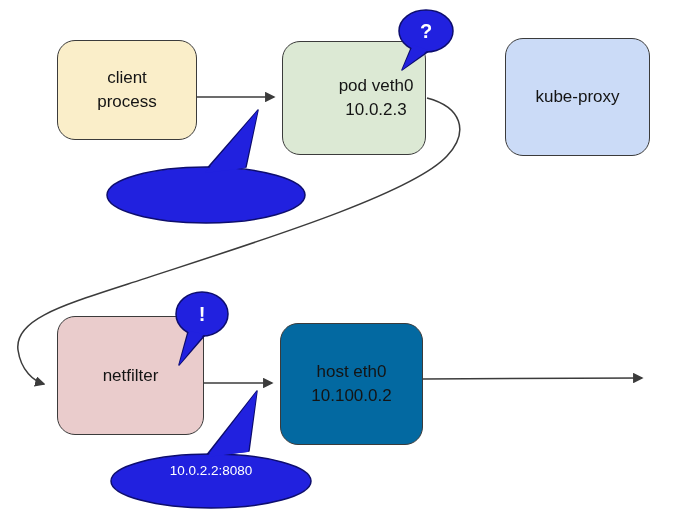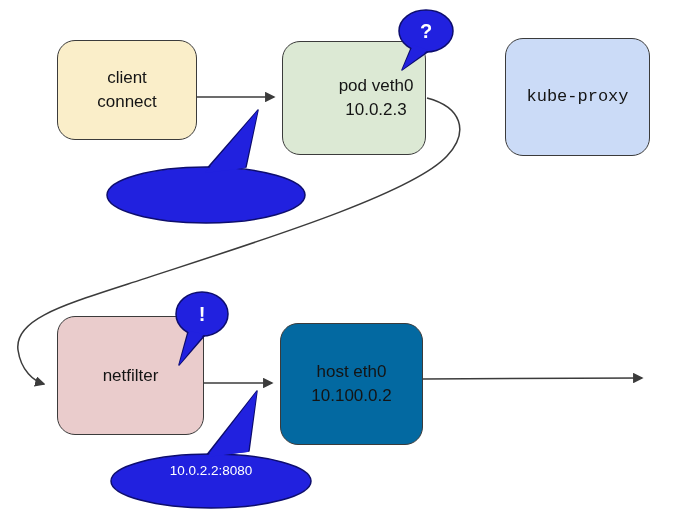--- a/index.html
+++ b/index.html
@@ -34,21 +34,21 @@
     align-items: center;
     justify-content: center;
     text-align: center;
     color: #141414;
     font-size: 17px;
     line-height: 24px;
     box-sizing: border-box;
   }
   .node-client    { left: 57px;  top: 40px;  width: 140px; height: 100px; background: #faeec9; }
   .node-pod       { left: 282px; top: 41px;  width: 144px; height: 114px; background: #dce9d4; padding-left: 44px; }
-  .node-kubeproxy { left: 505px; top: 38px;  width: 145px; height: 118px; background: #cbdbf7; font-family: Liberation Mono, monospace; }
+  .node-kubeproxy { left: 505px; top: 38px;  width: 145px; height: 118px; background: #cbdbf7; }
   .node-netfilter { left: 57px;  top: 316px; width: 147px; height: 119px; background: #eacccc; }
   .node-host      { left: 280px; top: 323px; width: 143px; height: 122px; background: #0369a1; }
 
   .bubble-text {
     position: absolute;
     z-index: 4;
     color: #ffffff;
     text-align: center;
     pointer-events: none;
   }
@@ -81,21 +81,21 @@
       </marker>
     </defs>
     <path d="M197 97 H274" fill="none" stroke="#3b3b3b" stroke-width="1.5" marker-end="url(#arrowhead)"></path>
     <path d="M204 383 H272" fill="none" stroke="#3b3b3b" stroke-width="1.5" marker-end="url(#arrowhead)"></path>
     <path d="M423 379 L642 378" fill="none" stroke="#3b3b3b" stroke-width="1.5" marker-end="url(#arrowhead)"></path>
     <path d="M427 98 C461 107 470 131 447 156 C410 196 240 247 128 284 C60 306 14 320 18 350 C21 371 34 381 44 384" fill="none" stroke="#3b3b3b" stroke-width="1.5" marker-end="url(#arrowhead)"></path>
   </svg>
 
   <div class="node node-client">
     <span>client</span>
-    <span>connect</span>
+    <span>process</span>
   </div>
 
   <div class="node node-pod">
     <span>pod veth0</span>
     <span>10.0.2.3</span>
   </div>
 
   <div class="node node-kubeproxy">
     <span>kube-proxy</span>
   </div>

